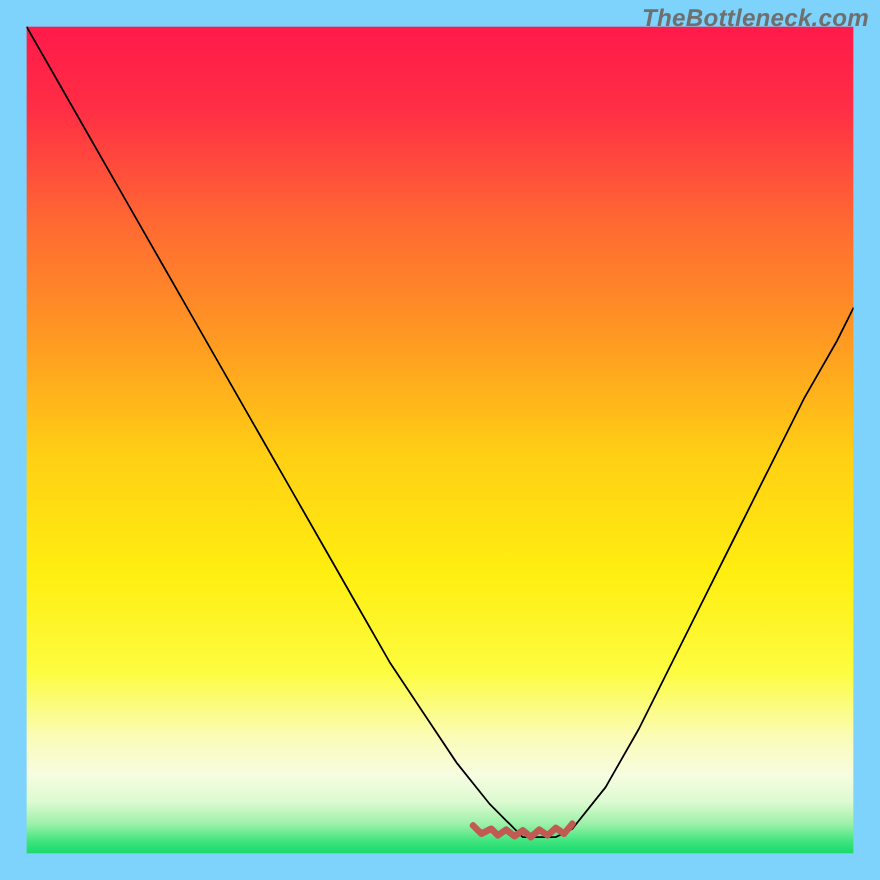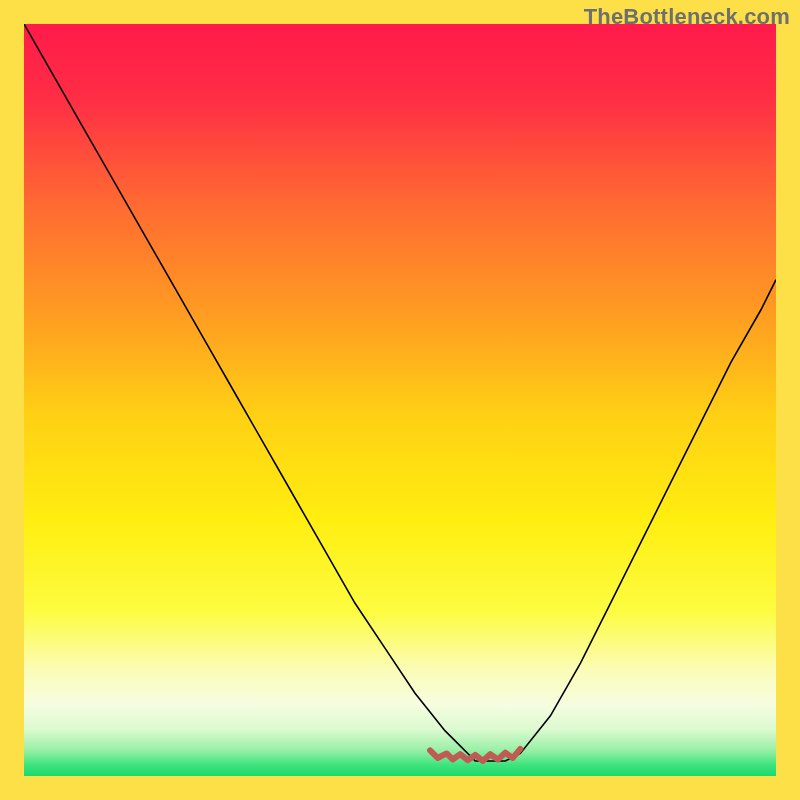--- a/index.html
+++ b/index.html
@@ -8,21 +8,22 @@
     width: 800px;
     height: 800px;
     background: #000;
     overflow: hidden;
     font-family: Arial, Helvetica, sans-serif;
   }
   .frame {
     position: relative;
     width: 800px;
     height: 800px;
-    background: #fde047;
+    background: #7dd3fc;
+    font-style: italic;
   }
   .plot {
     position: absolute;
     left: 24px;
     top: 24px;
     width: 752px;
     height: 752px;
   }
   .watermark {
     position: absolute;

